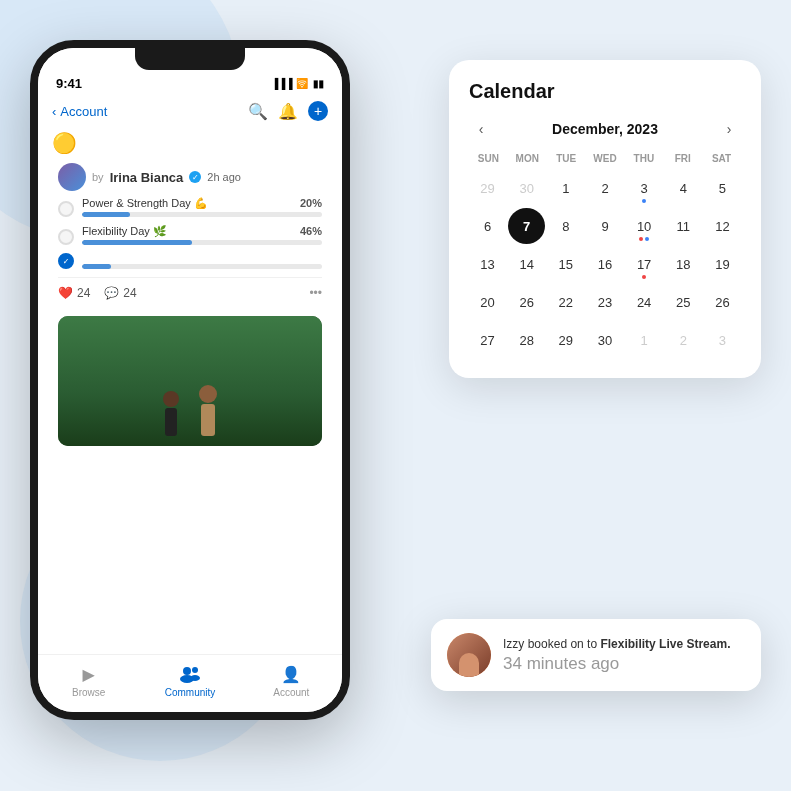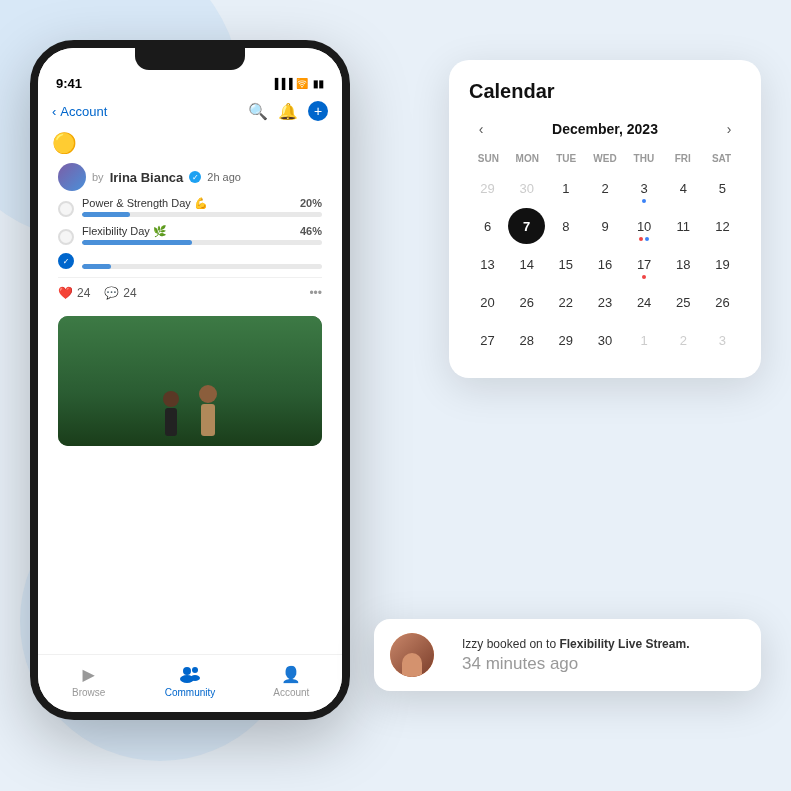--- a/index.html
+++ b/index.html
@@ -371,28 +371,28 @@
       border-radius: 50%;
     }
     .dot-blue { background: #3b82f6; }
     .dot-red { background: #ef4444; }
 
     
     .notif-card {
       position: absolute;
       right: 30px;
       bottom: 100px;
-      width: 387px;
+      width: 330px;
       background: #fff;
       border-radius: 16px;
       box-shadow: 0 10px 40px rgba(0,0,0,0.15);
       padding: 14px 16px;
       display: flex;
       align-items: center;
-      gap: 28px;
+      gap: 12px;
     }
     .notif-avatar {
       width: 44px;
       height: 44px;
       border-radius: 50%;
       background: linear-gradient(135deg, #e8a87c, #c96a3a);
       flex-shrink: 0;
       overflow: hidden;
       display: flex;
       align-items: flex-end;

